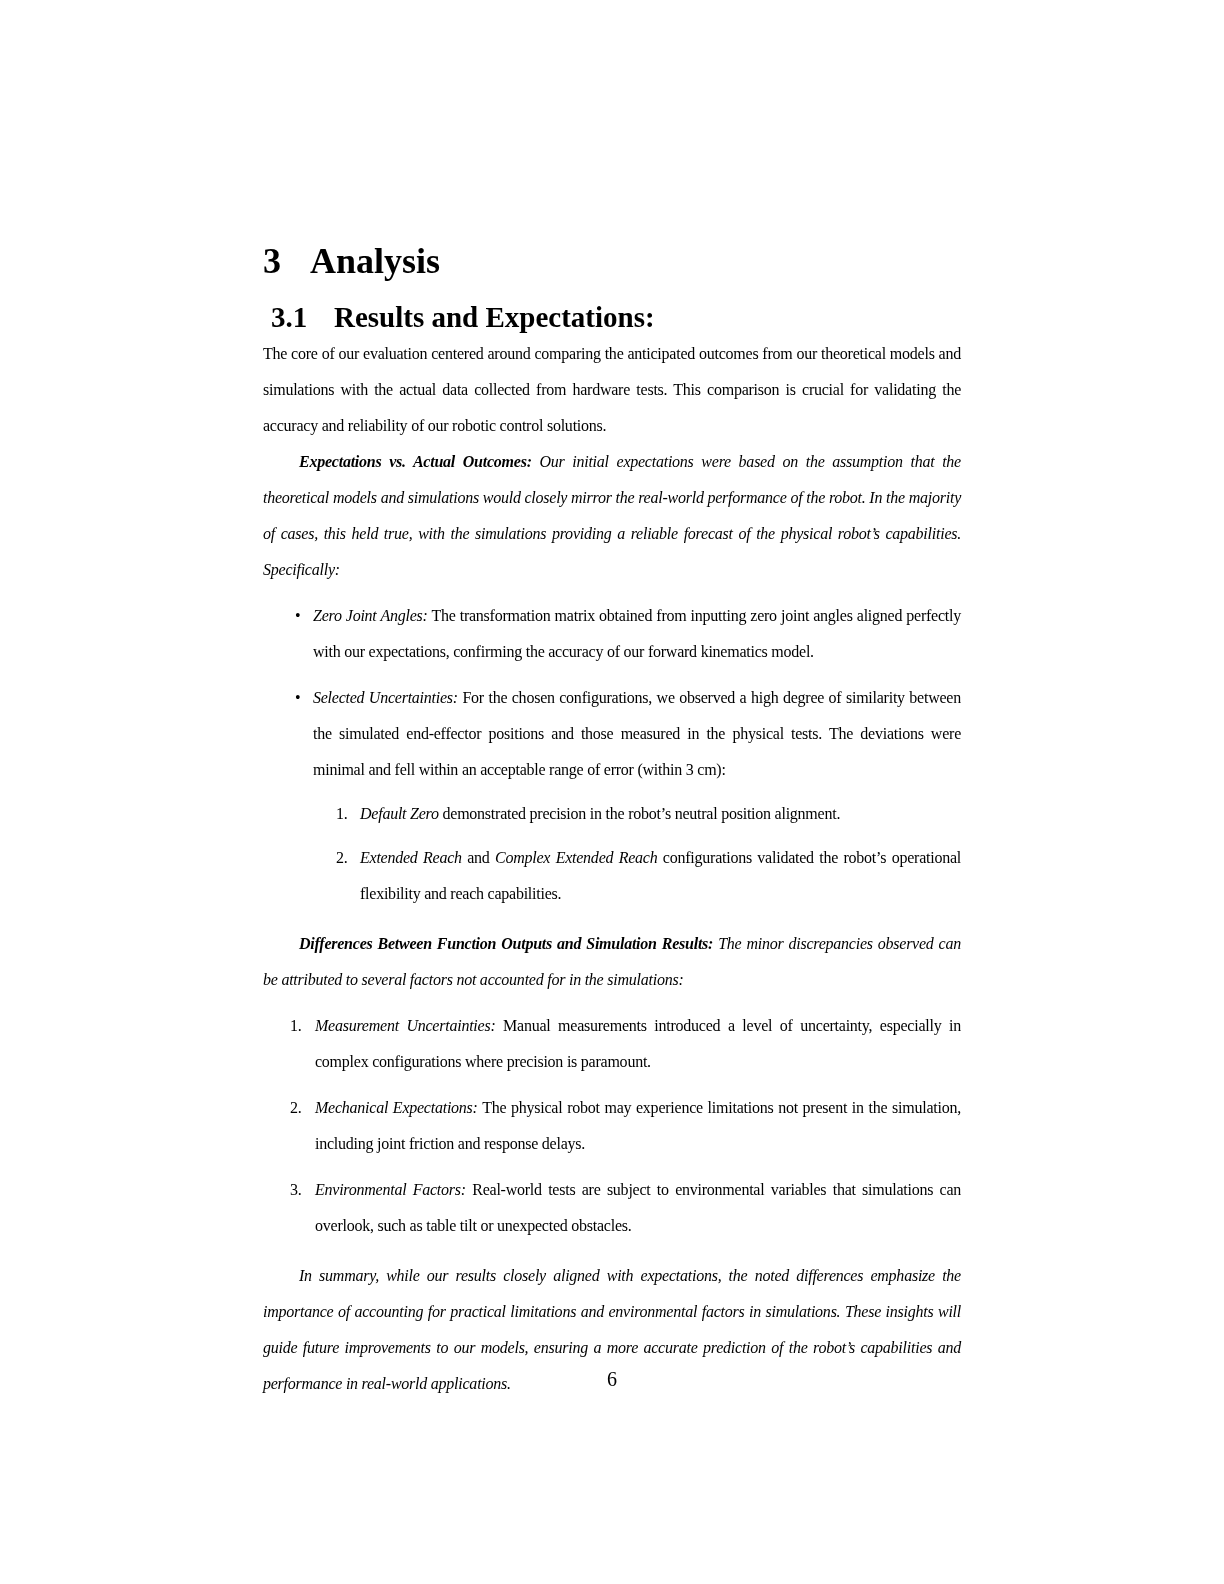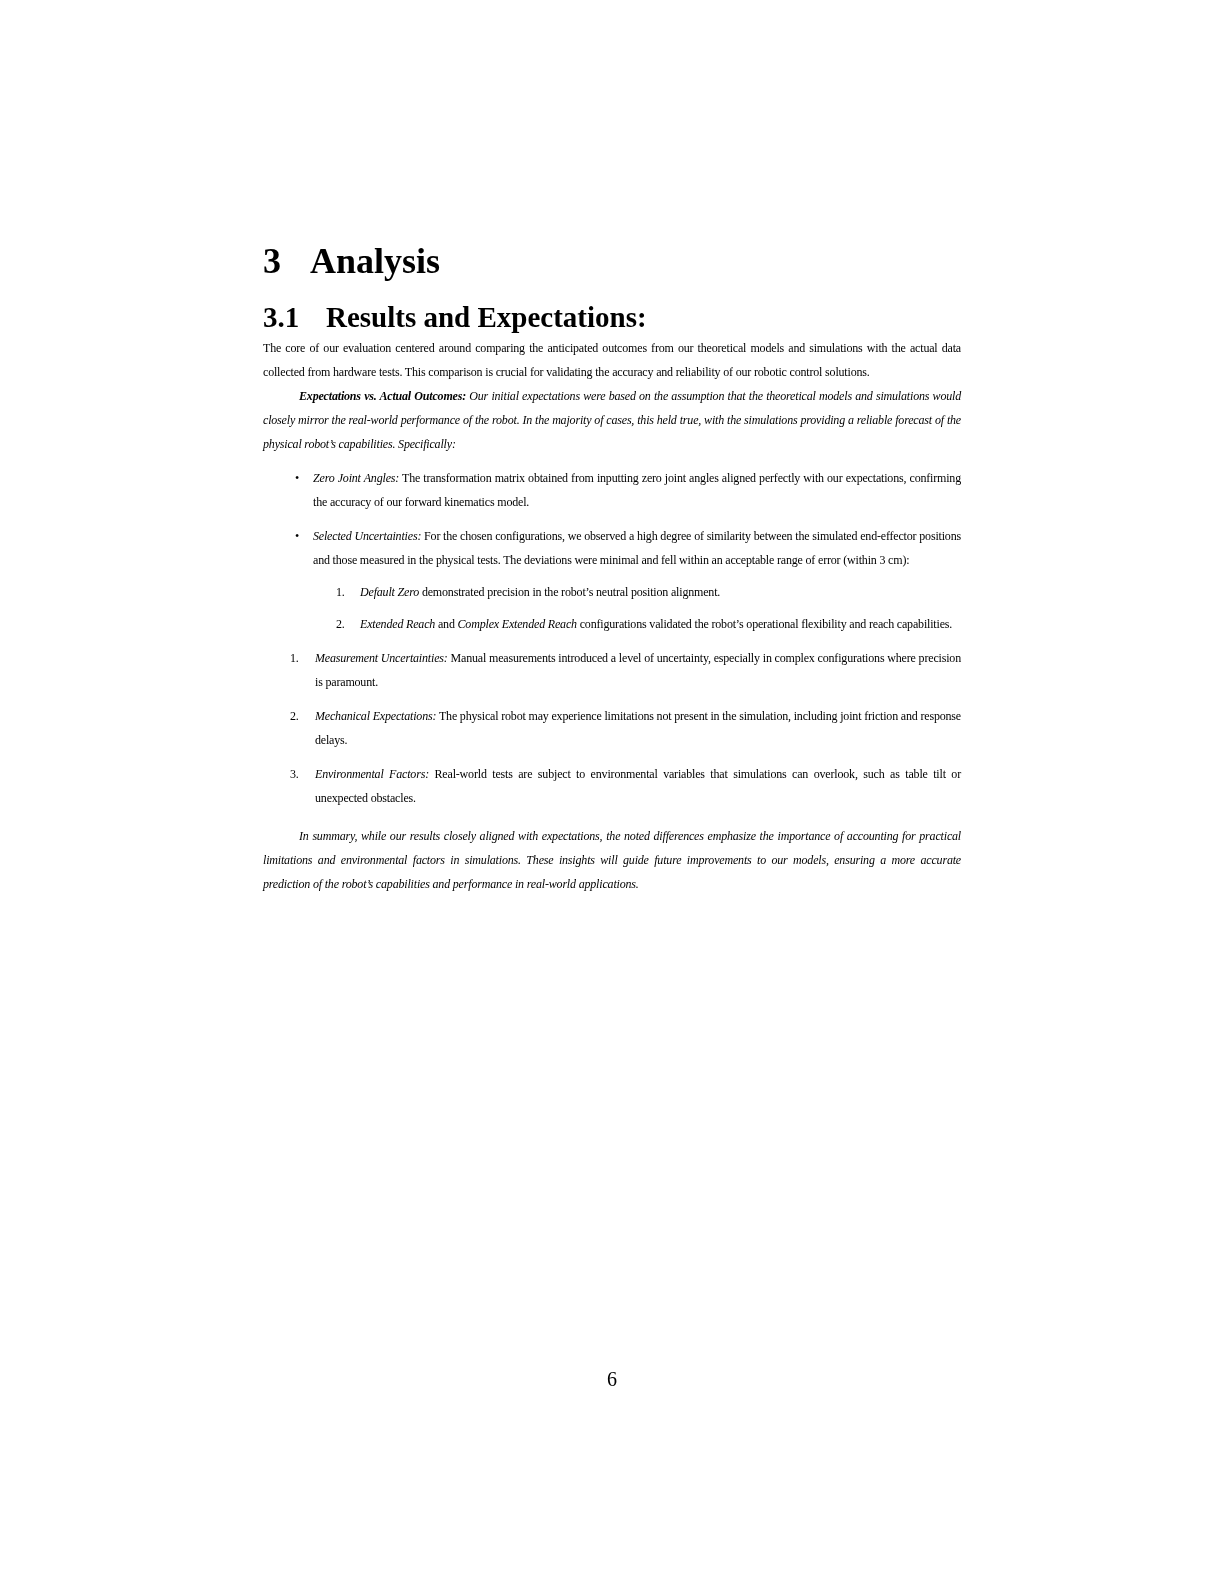--- a/index.html
+++ b/index.html
@@ -20,29 +20,29 @@
   }
   h1.section {
     margin: 0;
     font-size: 36px;
     line-height: 38px;
     font-weight: bold;
     letter-spacing: 0;
   }
   h1.section .sec-num { display: inline-block; min-width: 47px; }
   h2.subsection {
-    margin: 22px 0 0 0;
+    margin: 22px 0 0 8px;
     font-size: 29px;
     line-height: 31px;
     font-weight: bold;
   }
   h2.subsection .subsec-num { display: inline-block; min-width: 63px; }
   .body-par, li.body-line {
-    font-size: 12px;
-    line-height: 24px;
+    font-size: 16px;
+    line-height: 36px;
     text-align: justify;
     letter-spacing: -0.015em;
   }
   .body-par { margin: 0; }
   .mt-first { margin-top: 3px; }
   .mt-par { margin-top: 14px; }
   .indent { text-indent: 36px; font-style: italic; }
   em { font-style: italic; }
   strong { font-weight: bold; }
 
@@ -101,20 +101,21 @@
       <li class="body-line"><span class="bullet-marker">•</span><em>Zero Joint Angles:</em> <span>The transformation matrix obtained from inputting zero joint angles aligned perfectly with our expectations, confirming the accuracy of our forward kinematics model.</span></li>
 
       <li class="body-line"><span class="bullet-marker">•</span><em>Selected Uncertainties:</em> <span>For the chosen configurations, we observed a high degree of similarity between the simulated end-effector positions and those measured in the physical tests. The deviations were minimal and fell within an acceptable range of error (within 3 cm):</span>
         <ol class="poses">
           <li class="body-line"><span class="num">1.</span><em>Default Zero</em><span> demonstrated precision in the robot’s neutral position alignment.</span><em></em><span></span></li>
           <li class="body-line"><span class="num">2.</span><em>Extended Reach</em><span> and </span><em>Complex Extended Reach</em><span> configurations validated the robot’s operational flexibility and reach capabilities.</span></li>
         </ol>
       </li>
     </ul>
 
+    <p class="body-par indent mt-par"><strong>Differences Between Function Outputs and Simulation Results:</strong> <span>The minor discrepancies observed can be attributed to several factors not accounted for in the simulations:</span></p>
 
     <ol class="factors">
       <li class="body-line"><span class="num">1.</span><em>Measurement Uncertainties:</em> <span>Manual measurements introduced a level of uncertainty, especially in complex configurations where precision is paramount.</span></li>
       <li class="body-line"><span class="num">2.</span><em>Mechanical Expectations:</em> <span>The physical robot may experience limitations not present in the simulation, including joint friction and response delays.</span></li>
       <li class="body-line"><span class="num">3.</span><em>Environmental Factors:</em> <span>Real-world tests are subject to environmental variables that simulations can overlook, such as table tilt or unexpected obstacles.</span></li>
     </ol>
 
     <p class="body-par indent mt-par">In summary, while our results closely aligned with expectations, the noted differences emphasize the importance of accounting for practical limitations and environmental factors in simulations. These insights will guide future improvements to our models, ensuring a more accurate prediction of the robot’s capabilities and performance in real-world applications.</p>
 
   </main>

